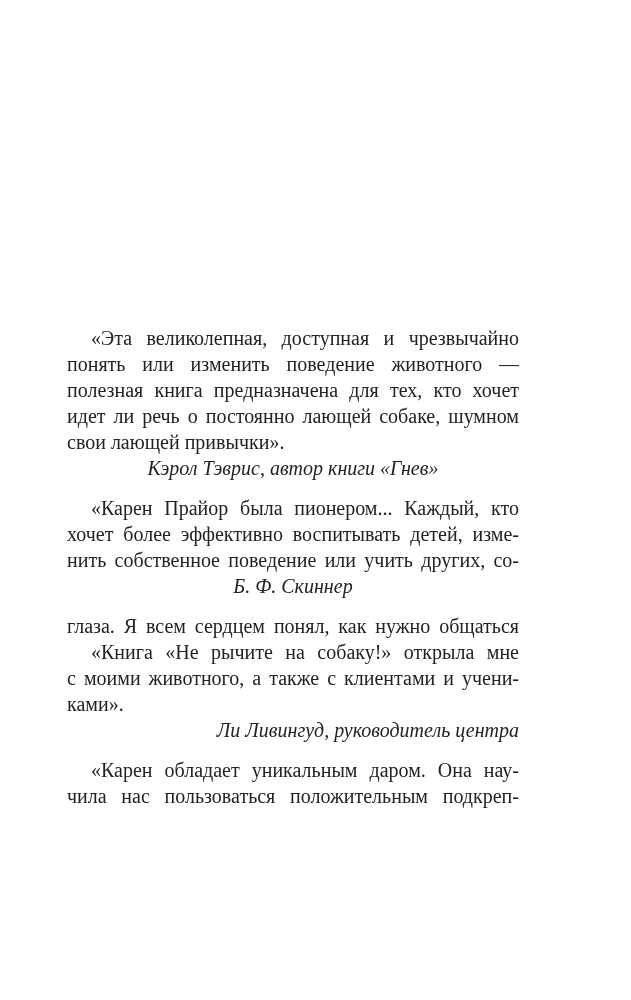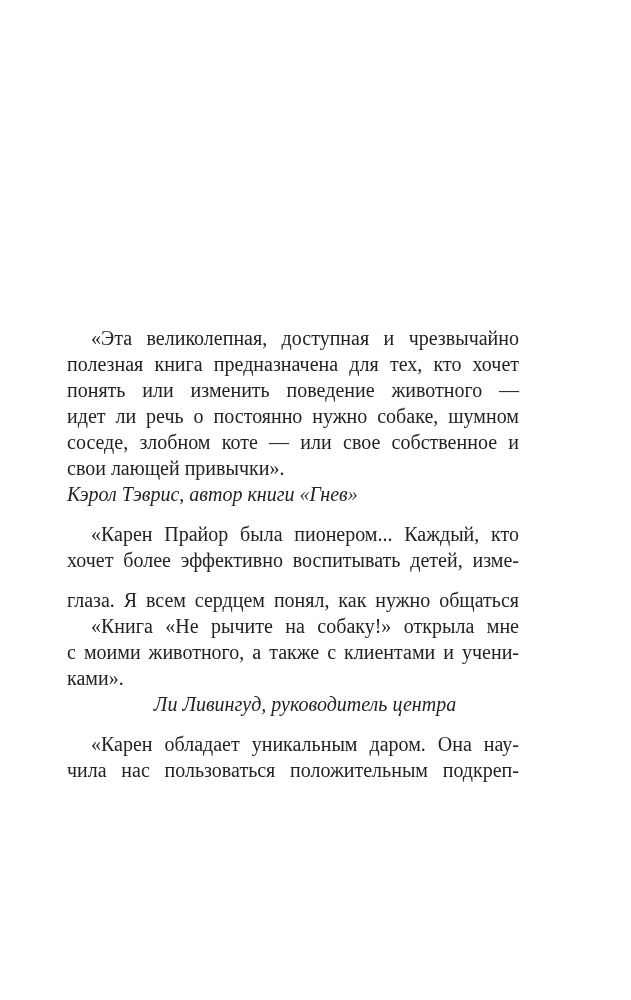--- a/index.html
+++ b/index.html
@@ -39,47 +39,48 @@
   .line.last {
     text-align-last: left;
   }
   .attr {
     display: block;
     font-size: 20px;
     line-height: 26px;
     font-style: italic;
   }
   .attr.right {
-    text-align: left;
+    text-align: center;
   }
   .attr.left {
-    text-align: center;
+    text-align: right;
   }
   .attr.first {
     text-indent: 24px;
   }
 </style>
 </head>
 <body>
 
 <div class="text-block">
 
   <p class="para">
     <span class="line first">«Эта великолепная, доступная и чрезвычайно</span>
+    <span class="line">понять или изменить поведение животного —</span>
     <span class="line">полезная книга предназначена для тех, кто хочет</span>
-    <span class="line">понять или изменить поведение животного —</span>
-    <span class="line">идет ли речь о постоянно нужно собаке, шумном</span>
-    <span class="line">соседе, злобном коте — или свое собственное и</span>
+    <span class="line">идет ли речь о постоянно лающей собаке, шумном</span>
     <span class="line last">свои лающей привычки».</span>
     <span class="attr right">Кэрол Тэврис, автор книги «Гнев»</span>
   </p>
 
   <p class="para">
     <span class="line first">«Карен Прайор была пионером... Каждый, кто</span>
     <span class="line">хочет более эффективно воспитывать детей, изме-</span>
+    <span class="line">нить собственное поведение или учить других, со-</span>
+    <span class="attr right">Б. Ф. Скиннер</span>
   </p>
 
   <p class="para">
     <span class="line">глаза. Я всем сердцем понял, как нужно общаться</span>
     <span class="line first">«Книга «Не рычите на собаку!» открыла мне</span>
     <span class="line">с моими животного, а также с клиентами и учени-</span>
     <span class="line last">ками».</span>
     <span class="attr left first">Ли Ливингуд, руководитель центра</span>
   </p>
 

